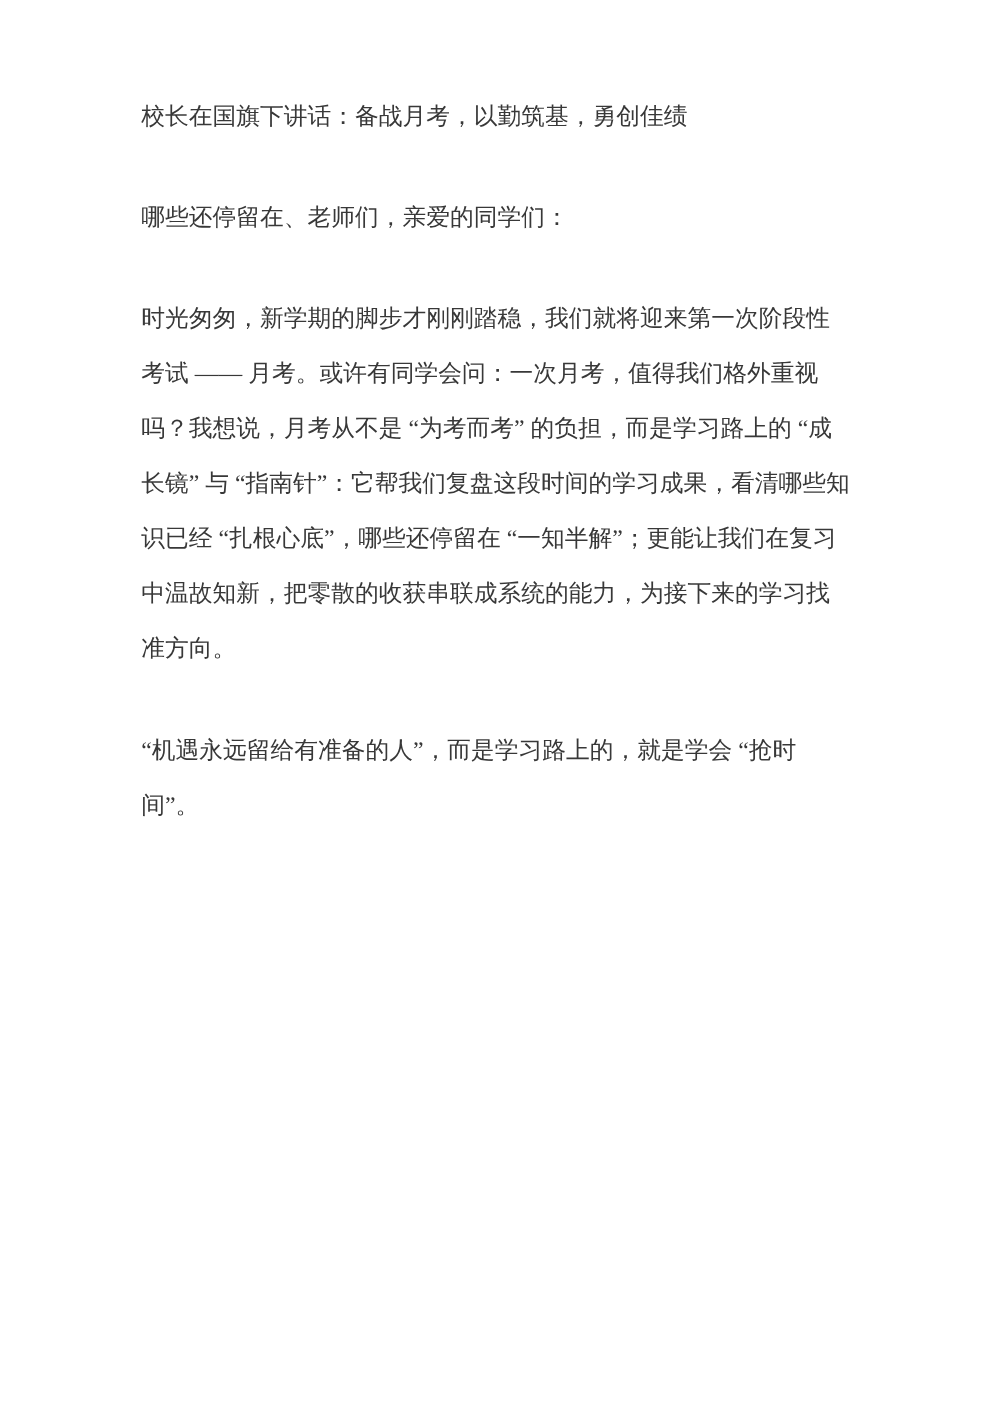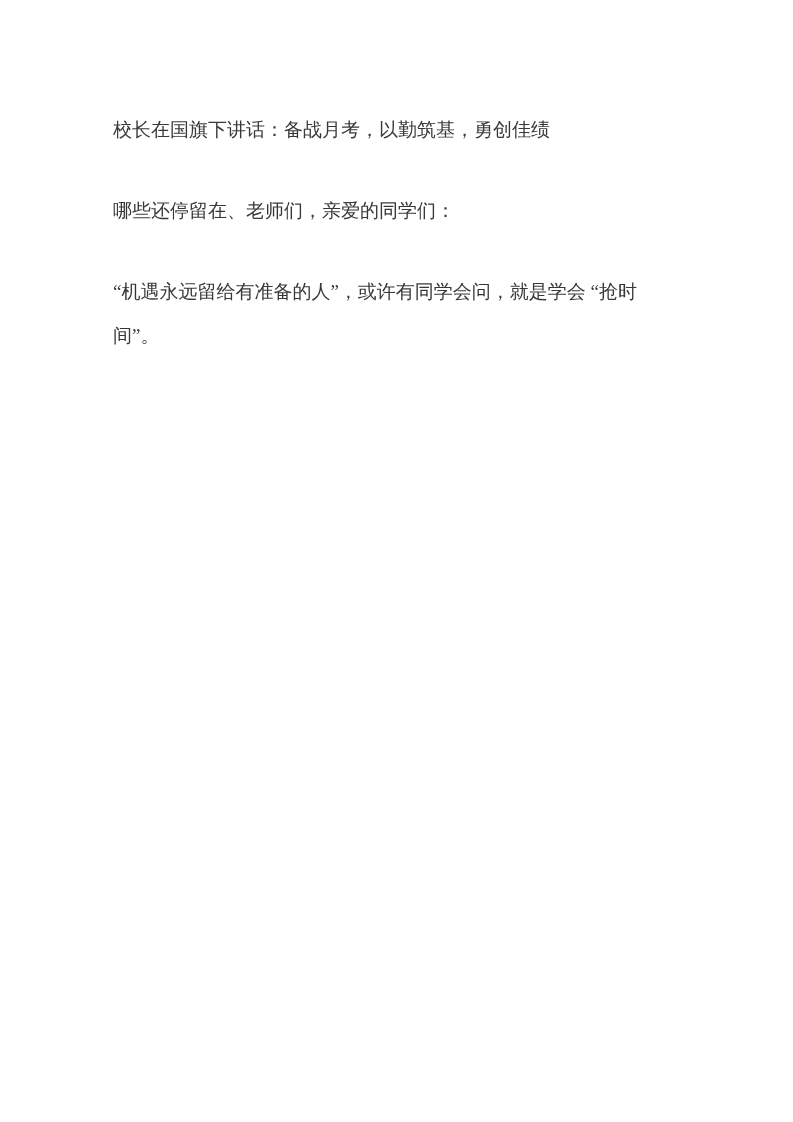--- a/index.html
+++ b/index.html
@@ -10,21 +10,21 @@
   body {
     width: 793px;
     height: 1122px;
     overflow: hidden;
   }
   .doc-page {
     box-sizing: border-box;
     width: 793px;
     height: 1122px;
     background: #ffffff;
-    padding: 108px 112px 0 113px;
+    padding: 72px 112px 0 113px;
     font-family: "Liberation Serif", "DejaVu Serif", serif;
     color: #383838;
     font-size: 19px;
     line-height: 44px;
   }
   .doc-title,
   .doc-par {
     margin: 0 0 37px 0;
     padding: 0;
     font-size: 19px;
@@ -37,17 +37,18 @@
 </style>
 </head>
 <body>
 
 <div class="doc-page">
   <h1 class="doc-title">校长在国旗下讲话：备战月考，以勤筑基，勇创佳绩</h1>
 
   <p class="doc-par">哪些还停留在、老师们，亲爱的同学们：</p>
 
 
+  <p class="doc-par">时光匆匆，新学期的脚步才刚刚踏稳，我们就将迎来第一次阶段性考试 —— 月考。或许有同学会问：一次月考，值得我们格外重视吗？我想说，月考从不是 “为考而考” 的负担，而是学习路上的 “成长镜” 与 “指南针”：它帮我们复盘这段时间的学习成果，看清哪些知识已经 “扎根心底”，哪些还停留在 “一知半解”；更能让我们在复习中温故知新，把零散的收获串联成系统的能力，为接下来的学习找准方向。</p>
 
 
 
-  <p class="doc-par">“机遇永远留给有准备的人”，或许有同学会问，就是学会 “抢时间”。</p>
+  <p class="doc-par">“机遇永远留给有准备的人”，而是学习路上的，就是学会 “抢时间”。</p>
 </div>
 
 </body></html>

